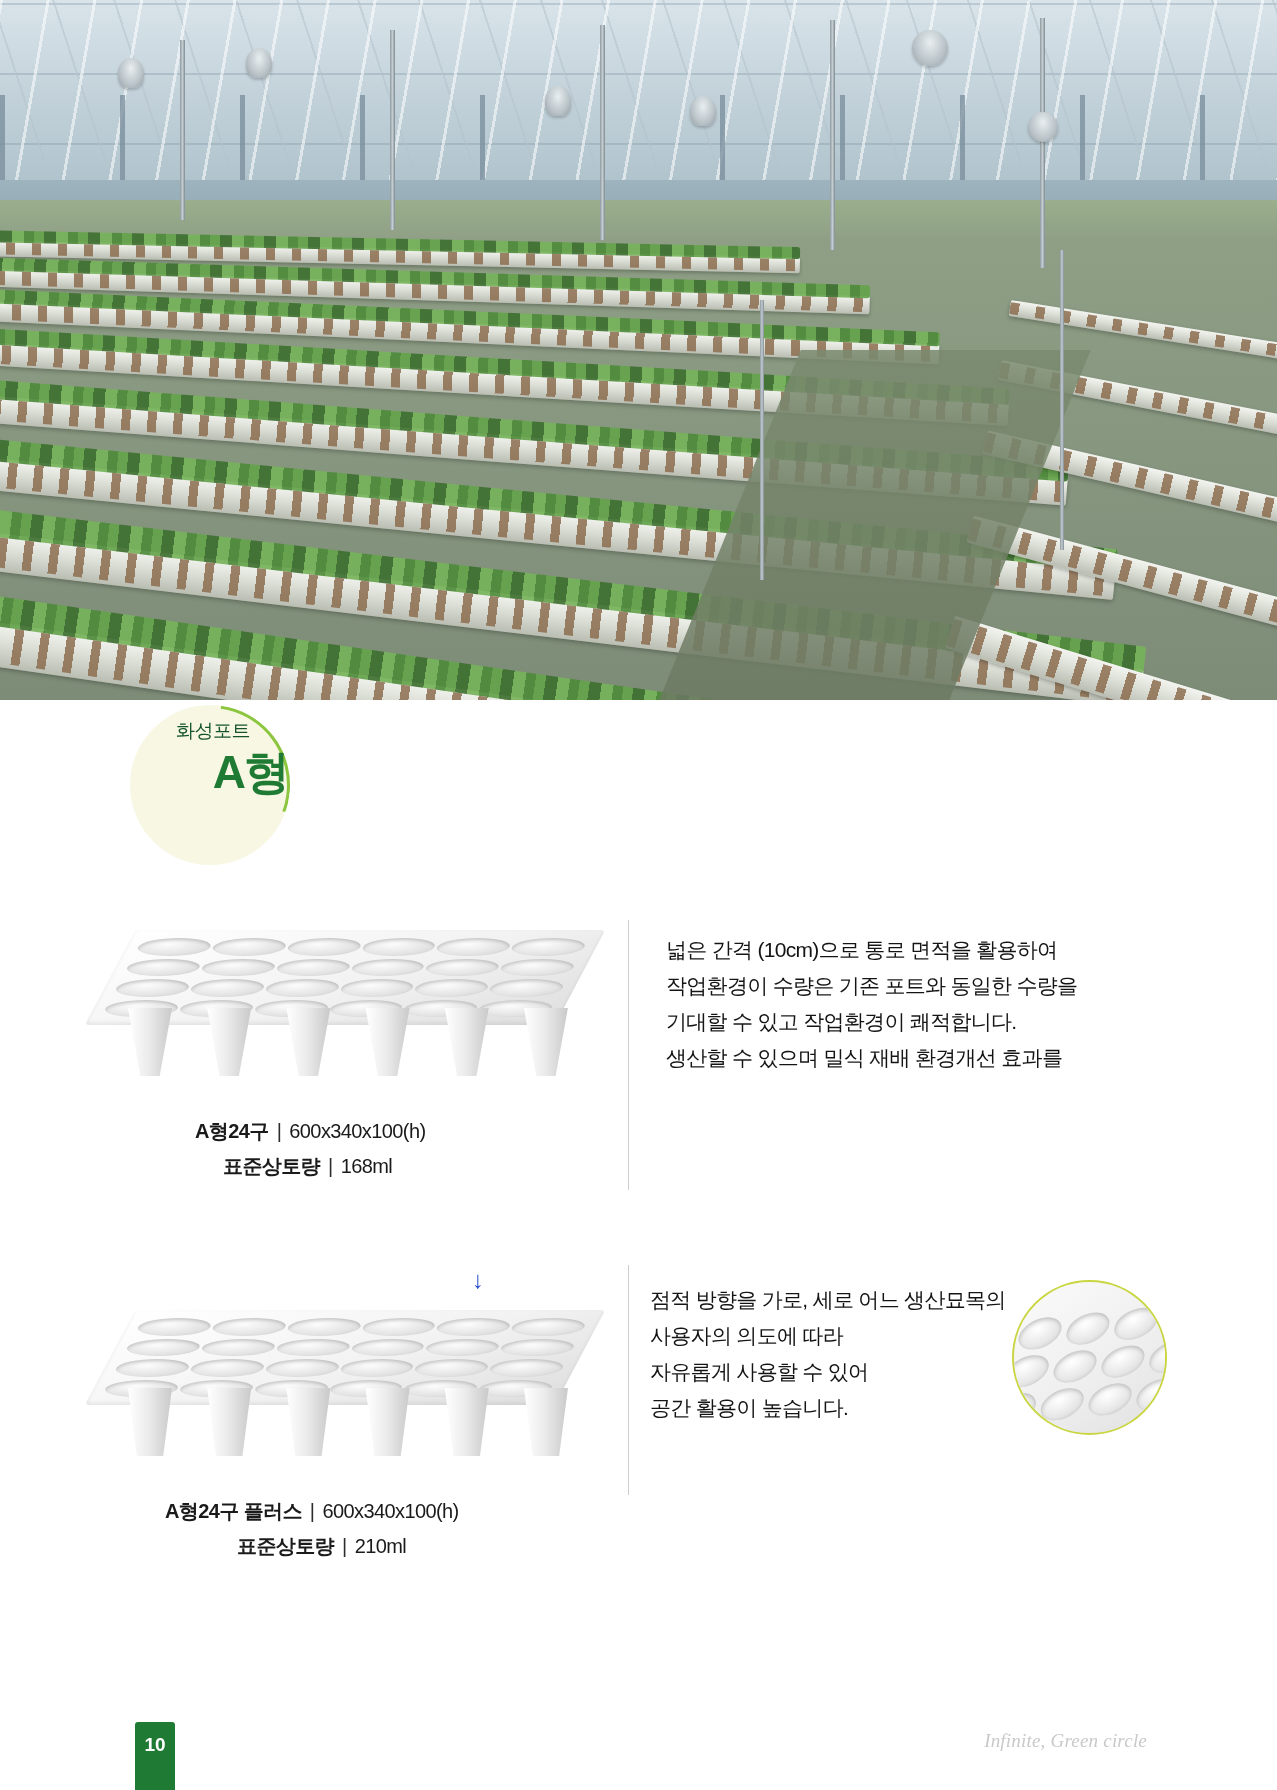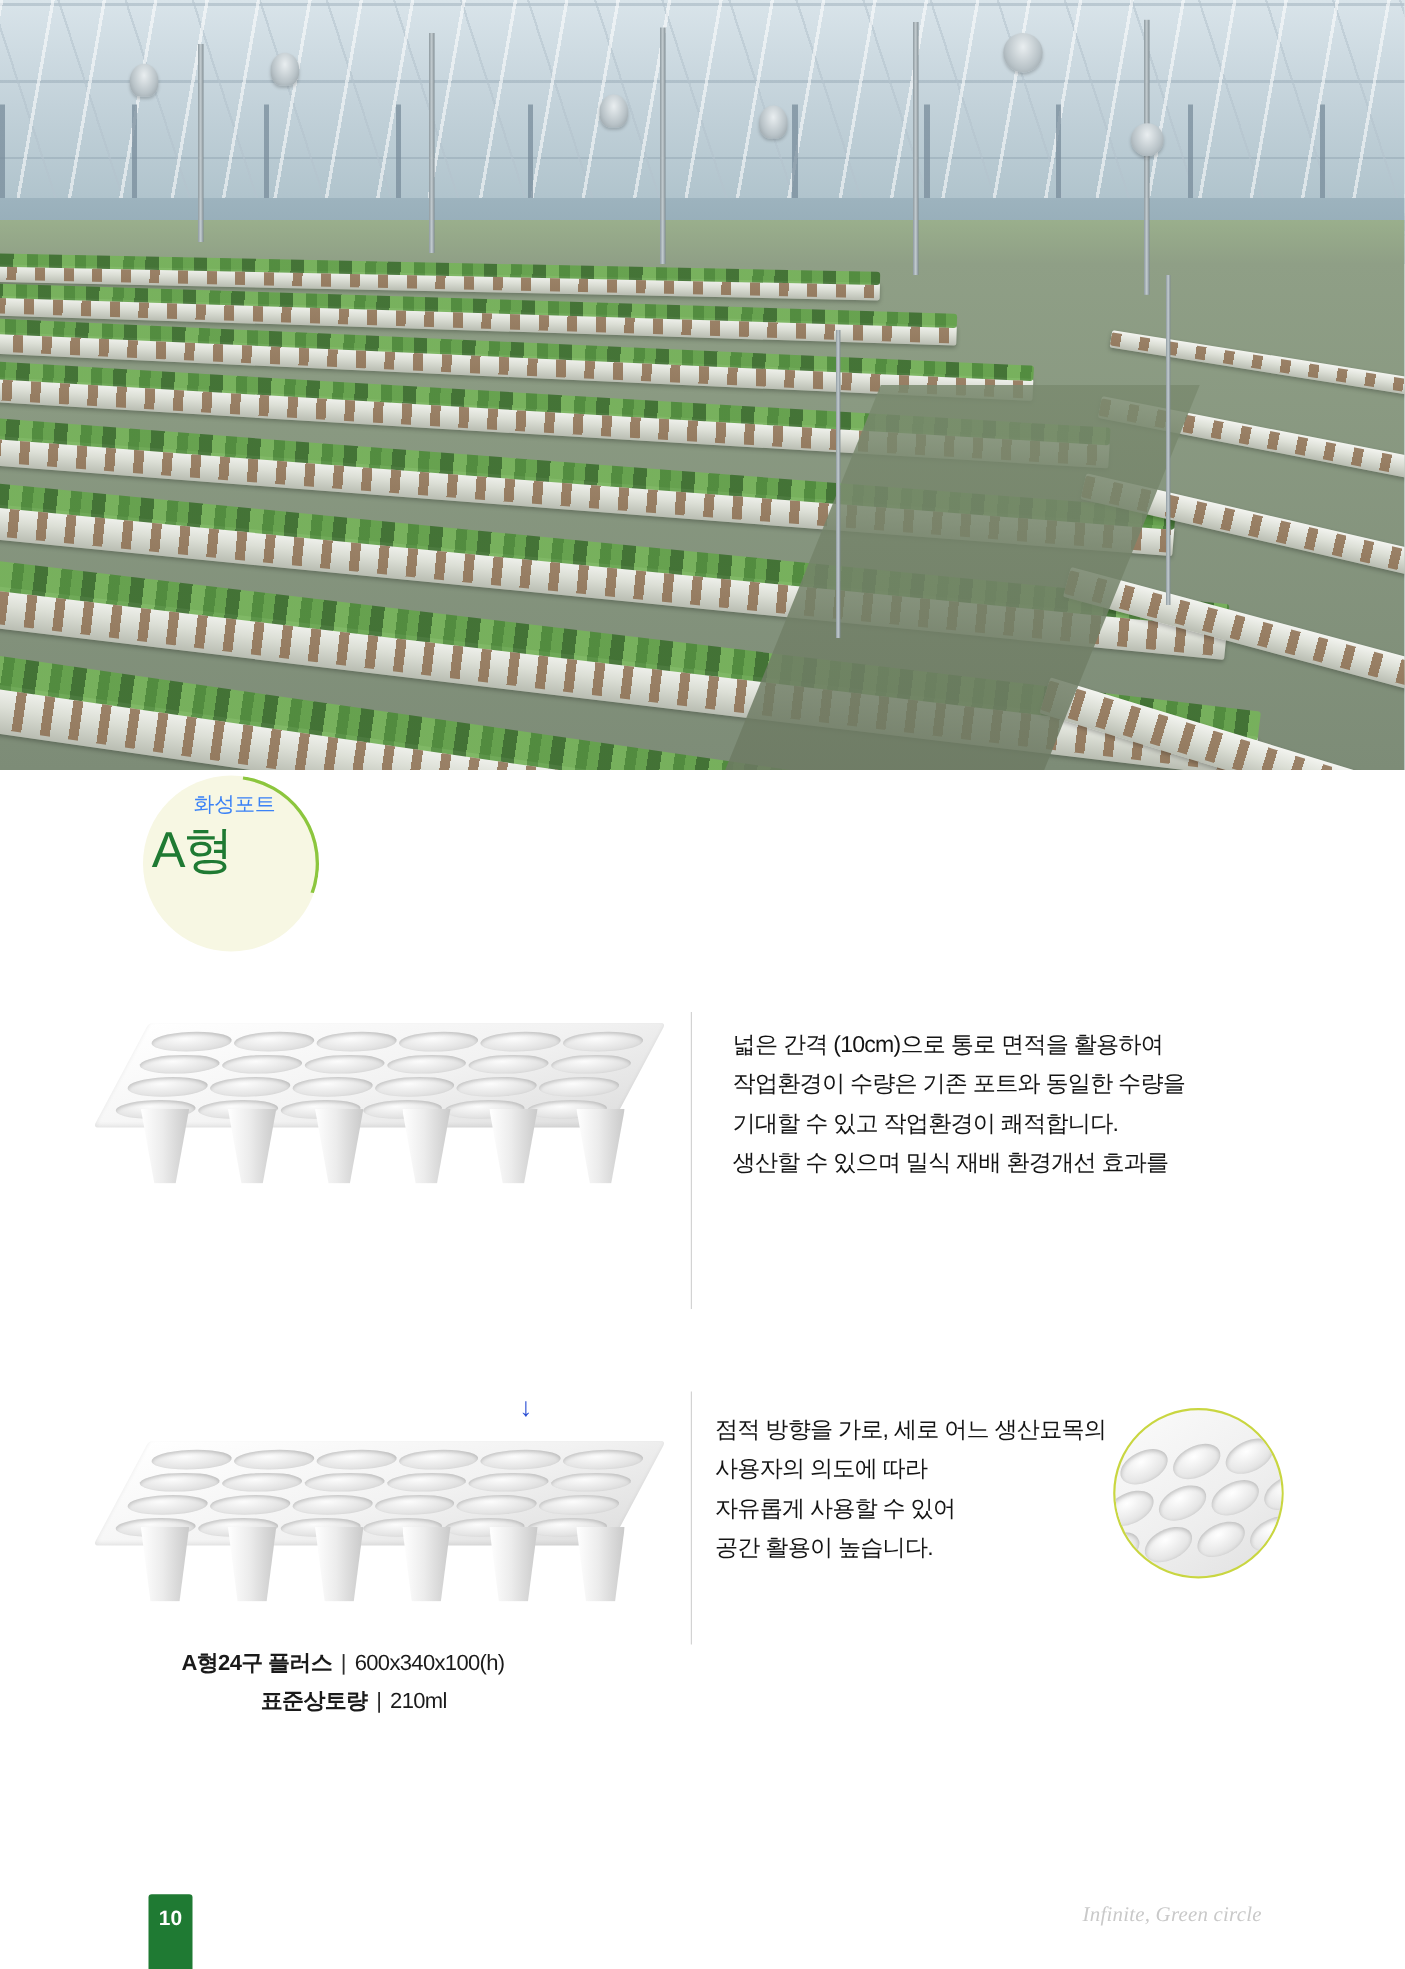--- a/index.html
+++ b/index.html
@@ -105,30 +105,30 @@
     border: 3px solid #8cc63e;
     clip-path: polygon(50% 0, 100% 0, 100% 60%, 50% 60%);
     transform: rotate(8deg);
   }
   .badge-small {
     position: absolute;
     left: 8px; top: 18px;
     width: 150px;
     text-align: center;
     font-size: 19px;
-    color: #3b82f6;
+    color: #14532d;
     letter-spacing: -0.5px;
   }
   .badge-big {
     position: absolute;
     left: 8px; top: 42px;
     width: 150px;
-    text-align: left;
+    text-align: right;
     font-size: 46px;
-    font-weight: normal;
+    font-weight: bold;
     color: #1f7a33;
     letter-spacing: -2px;
   }
 
   
   .block { position: absolute; }
 
   .tray-art {
     position: relative;
     width: 470px;
@@ -374,20 +374,28 @@
     <div class="cones">
       <div class="cone"></div>
       <div class="cone"></div>
       <div class="cone"></div>
       <div class="cone"></div>
       <div class="cone"></div>
       <div class="cone"></div>
     </div>
   </div>
 
+  <div style="position:absolute; left:85px; top:188px; width:420px;">
+    <div class="spec-line">
+      <b>A형24구</b><span class="spec-sep">|</span><span>600x340x100(h)</span>
+    </div>
+    <div class="spec-line" style="padding-left:28px;">
+      <b>표준상토량</b><span class="spec-sep">|</span><span>168ml</span>
+    </div>
+  </div>
 
   <div class="divider" style="left:518px; top:-10px; height:270px;"></div>
 
   <div class="body-text" style="position:absolute; left:556px; top:-10px; width:500px;margin-top:12px;">
     <div>넓은 간격 (10cm)으로 통로 면적을 활용하여</div>
     <div>작업환경이 수량은 기존 포트와 동일한 수량을</div>
     <div>기대할 수 있고 작업환경이 쾌적합니다.</div>
     <div>생산할 수 있으며 밀식 재배 환경개선 효과를</div>
   </div>
 </div>

